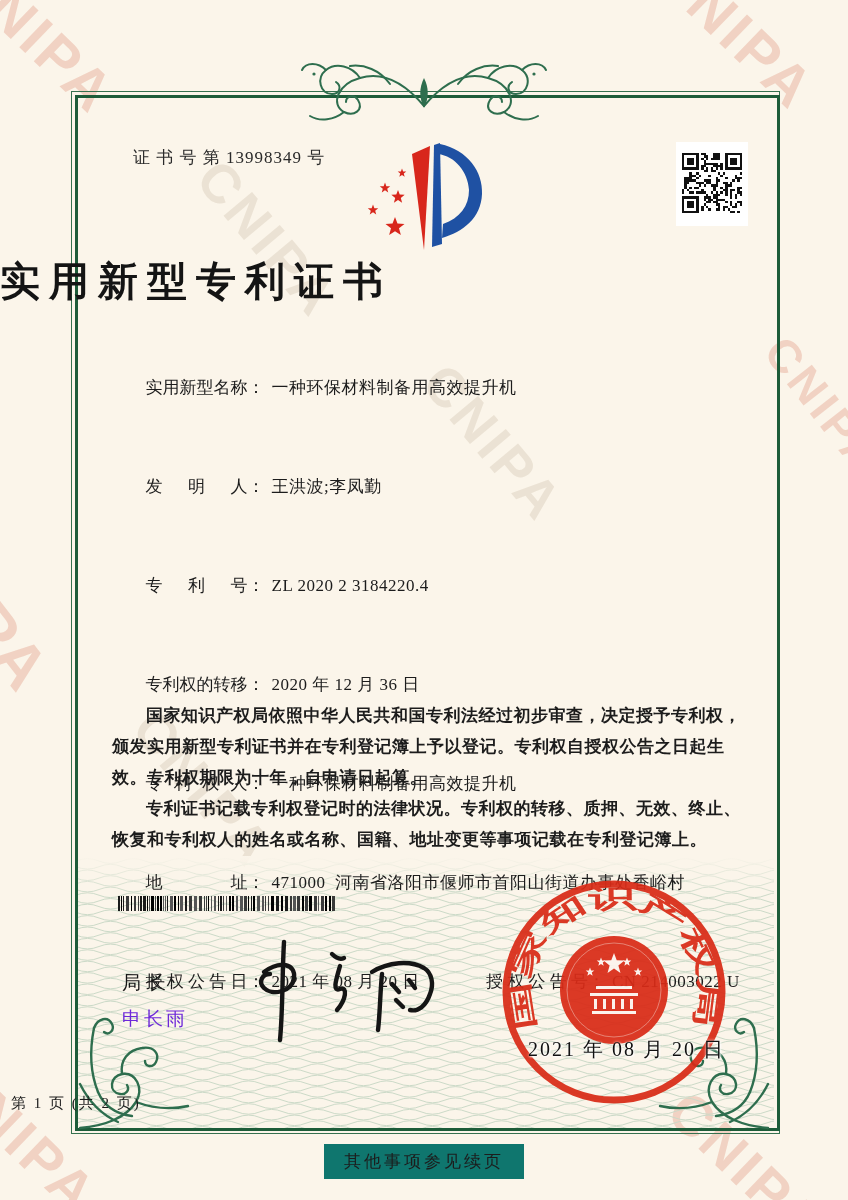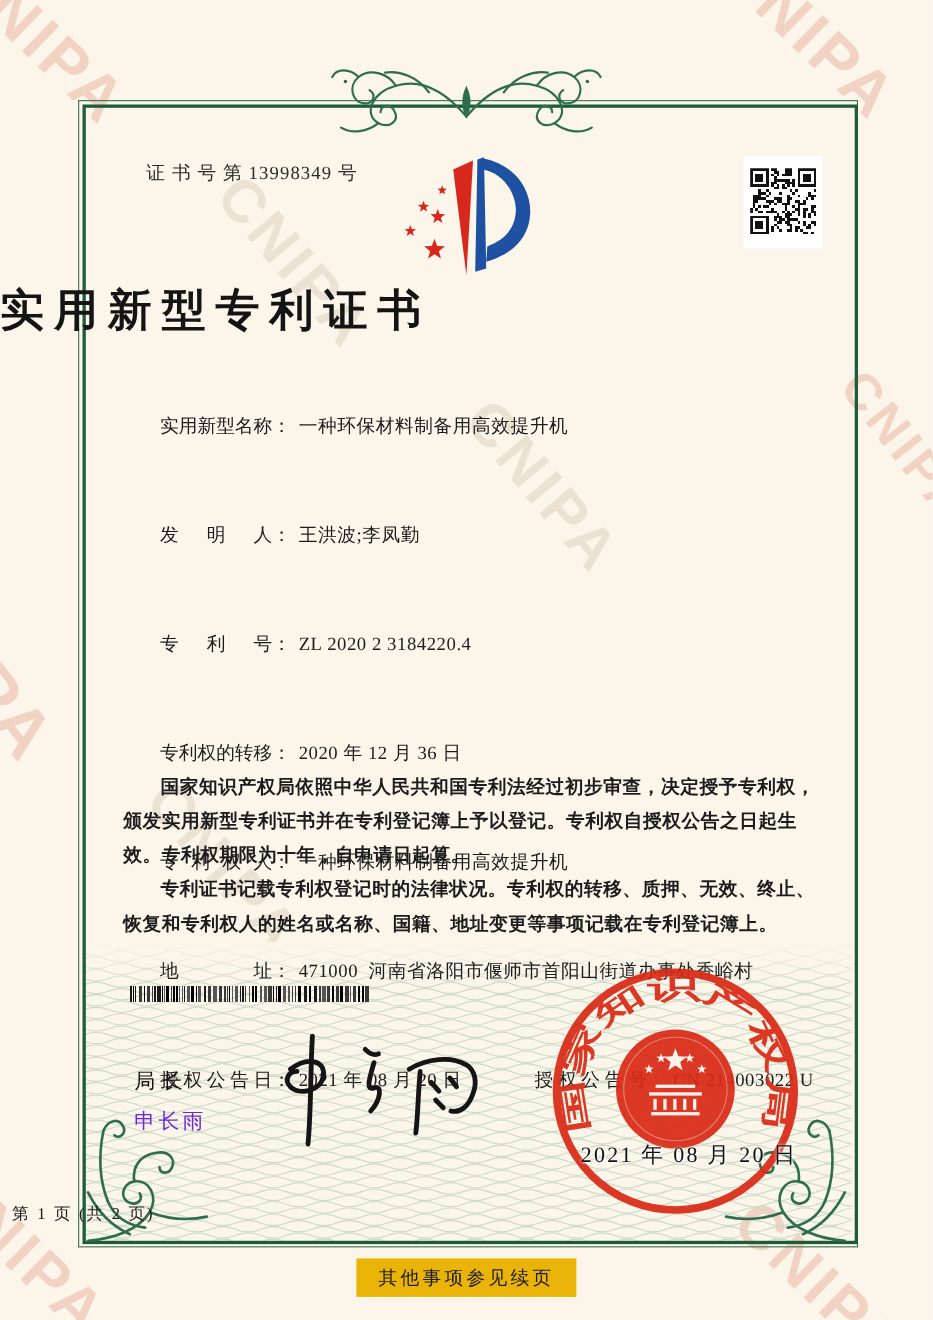--- a/index.html
+++ b/index.html
@@ -63,21 +63,21 @@
   .signer-title{position:absolute;left:122px;top:970px;font-size:19px;color:#151515;letter-spacing:6px;z-index:4;}
   .signer-name{position:absolute;left:122px;top:1006px;font-size:19px;color:#6d28d9;letter-spacing:3px;z-index:4;}
   #signature{position:absolute;left:252px;top:936px;z-index:5;}
 
   #seal{position:absolute;left:496px;top:874px;z-index:4;}
   .seal-date{position:absolute;left:528px;top:1036px;font-size:20px;color:#111;letter-spacing:2px;z-index:6;
       text-shadow:0 0 3px #fff,1px 1px 2px #fff;white-space:pre;}
 
   .page-info{position:absolute;left:11px;right:0;top:1094px;text-align:left;font-size:15px;color:#1c1c1c;z-index:4;letter-spacing:2px;}
   .note{position:absolute;left:0;right:0;top:1144px;text-align:center;z-index:4;}
-  .note span{display:inline-block;background:#eab308;padding:6px 20px;font-size:17px;color:#1c1c1c;letter-spacing:3px;}
+  .note span{display:inline-block;background:#0f766e;padding:6px 20px;font-size:17px;color:#1c1c1c;letter-spacing:3px;}
 </style>
 </head>
 <body>
 
 <div id="page">
 
   <div class="wm pink wm-tl">CNIPA</div>
   <div class="wm pink wm-tr">CNIPA</div>
   <div class="wm pink wm-r">CNIPA</div>
   <div class="wm pink wm-l">CNIPA</div>

